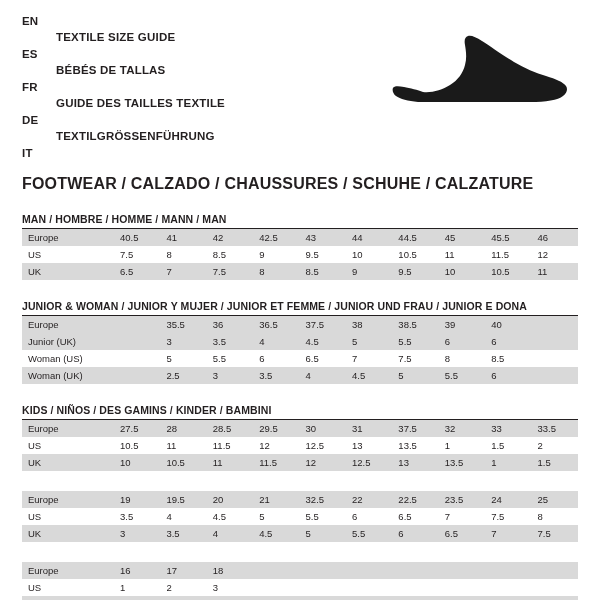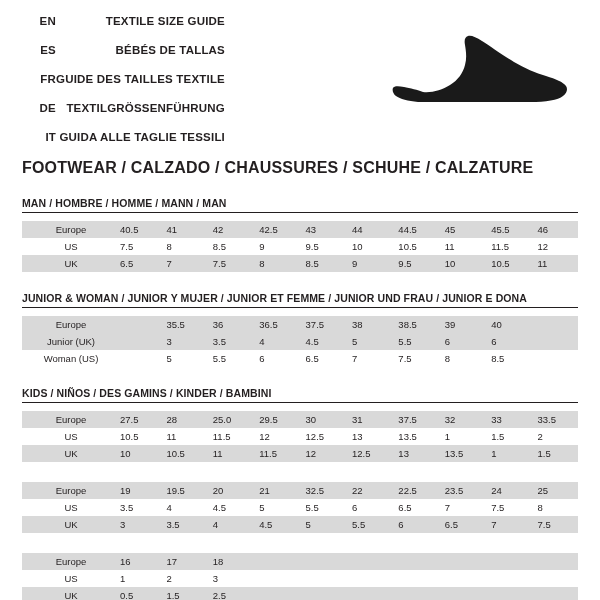--- a/index.html
+++ b/index.html
@@ -24,29 +24,28 @@
 
   
   .header {
     display: flex;
     align-items: flex-start;
     justify-content: space-between;
   }
   .lang-block {
     display: grid;
     grid-template-columns: 34px auto;
-    row-gap: 14px;
+    row-gap: 2px;
     font-size: 11.5px;
     font-weight: bold;
     letter-spacing: .2px;
     line-height: 15px;
-    text-align: right;
   }
   .lang-code { font-weight: bold; }
-  .lang-text { font-weight: bold; }
+  .lang-text { font-weight: bold; margin-top: 16px; }
 
   .shoe-art {
     width: 180px;
     height: 86px;
     margin-right: 8px;
     margin-top: 18px;
   }
 
   .section-title {
     font-size: 16px;
@@ -58,38 +57,38 @@
   
   .group {
     margin-top: 20px;
   }
   .group-title {
     font-size: 10.5px;
     font-weight: bold;
     letter-spacing: .1px;
     padding-bottom: 3px;
     border-bottom: 1px solid #231f20;
-    margin-bottom: 8px;
+    margin-bottom: 0;
   }
   table {
     border-collapse: collapse;
     width: 100%;
     table-layout: fixed;
     font-size: 9.5px;
   }
   td {
     height: 17px;
     padding: 0 0 0 6px;
     vertical-align: middle;
     white-space: nowrap;
   }
   tr.shade td { background: #d9d9d9; }
   tr.plain td { background: #ffffff; }
   td.label {
-    text-align: center;
+    text-align: left;
   }
   td.val {
     text-align: left;
   }
   
   col.c-label { width: 92px; }
 </style>
 </head>
 <body>
 
@@ -99,21 +98,20 @@
     <div class="lang-block">
       <div class="lang-code">EN</div>
       <div class="lang-text">TEXTILE SIZE GUIDE</div>
       <div class="lang-code">ES</div>
       <div class="lang-text">BÉBÉS DE TALLAS</div>
       <div class="lang-code">FR</div>
       <div class="lang-text">GUIDE DES TAILLES TEXTILE</div>
       <div class="lang-code">DE</div>
       <div class="lang-text">TEXTILGRÖSSENFÜHRUNG</div>
       <div class="lang-code">IT</div>
-      <div class="lang-text">GUIDA ALLE TAGLIE TESSILI</div>
     </div>
 
     <svg class="shoe-art" viewBox="0 0 180 86">
       <path fill="#1a1a1a" d="M33 60 C28 58 20 56 14 55 C8 54 4 54 3 56 C2 58 3 62 6 64 C10 67 18 69 28 70 L140 70 C156 70 168 68 173 64 C177 61 178 57 176 54 C173 50 166 47 156 44 C146 41 134 36 124 30 C112 23 100 14 92 9 C86 5 81 3 78 4 C75 5 74 8 75 13 C76 19 77 26 75 33 C73 41 68 48 60 53 C52 58 42 61 33 60 Z"></path>
       <path fill="#ffffff" d="M96 16 C101 21 108 27 116 32 C112 35 107 37 103 37 C99 37 96 34 95 29 C94 24 94 19 96 16 Z" opacity="0.0"></path>
     </svg>
   </div>
 
   <div class="section-title">FOOTWEAR / CALZADO / CHAUSSURES / SCHUHE / CALZATURE</div>
 
@@ -226,20 +224,33 @@
               <td class="val">5</td>
               <td class="val">5.5</td>
               <td class="val">6</td>
               <td class="val">6.5</td>
               <td class="val">7</td>
               <td class="val">7.5</td>
               <td class="val">8</td>
               <td class="val">8.5</td>
               <td class="val"></td>
             </tr>
+            <tr class="shade">
+              <td class="label">Woman (UK)</td>
+              <td class="val"></td>
+              <td class="val">2.5</td>
+              <td class="val">3</td>
+              <td class="val">3.5</td>
+              <td class="val">4</td>
+              <td class="val">4.5</td>
+              <td class="val">5</td>
+              <td class="val">5.5</td>
+              <td class="val">6</td>
+              <td class="val"></td>
+            </tr>
           </tbody>
         </table>
       </div>
       <div class="group">
         <div class="group-title">KIDS / NIÑOS / DES GAMINS / KINDER / BAMBINI</div>
         <table>
           <colgroup>
             <col class="c-label">
             <col>
             <col>
@@ -250,21 +261,21 @@
             <col>
             <col>
             <col>
             <col>
           </colgroup>
           <tbody>
             <tr class="shade">
               <td class="label">Europe</td>
               <td class="val">27.5</td>
               <td class="val">28</td>
-              <td class="val">25.0</td>
+              <td class="val">28.5</td>
               <td class="val">29.5</td>
               <td class="val">30</td>
               <td class="val">31</td>
               <td class="val">37.5</td>
               <td class="val">32</td>
               <td class="val">33</td>
               <td class="val">33.5</td>
             </tr>
             <tr class="plain">
               <td class="label">US</td>

